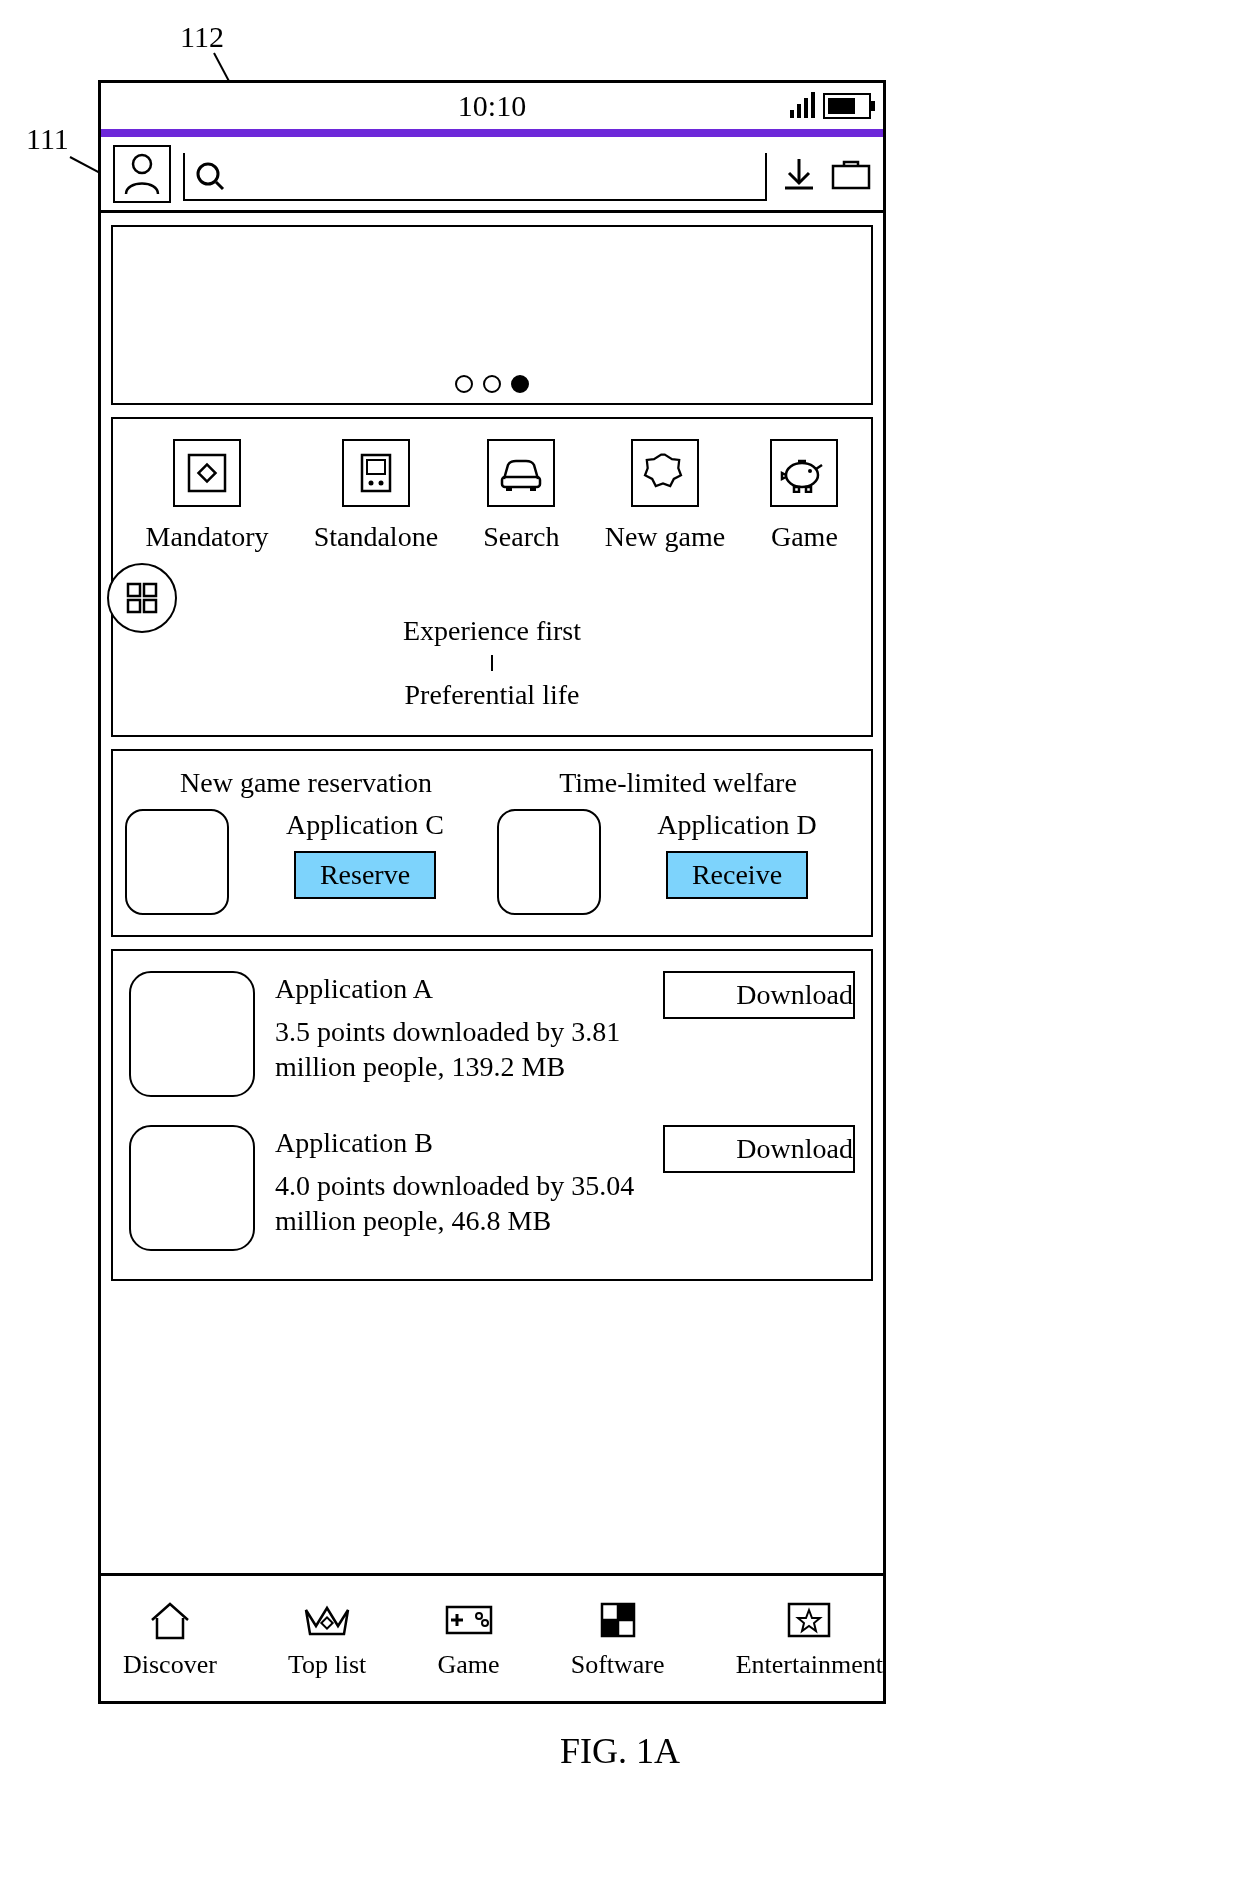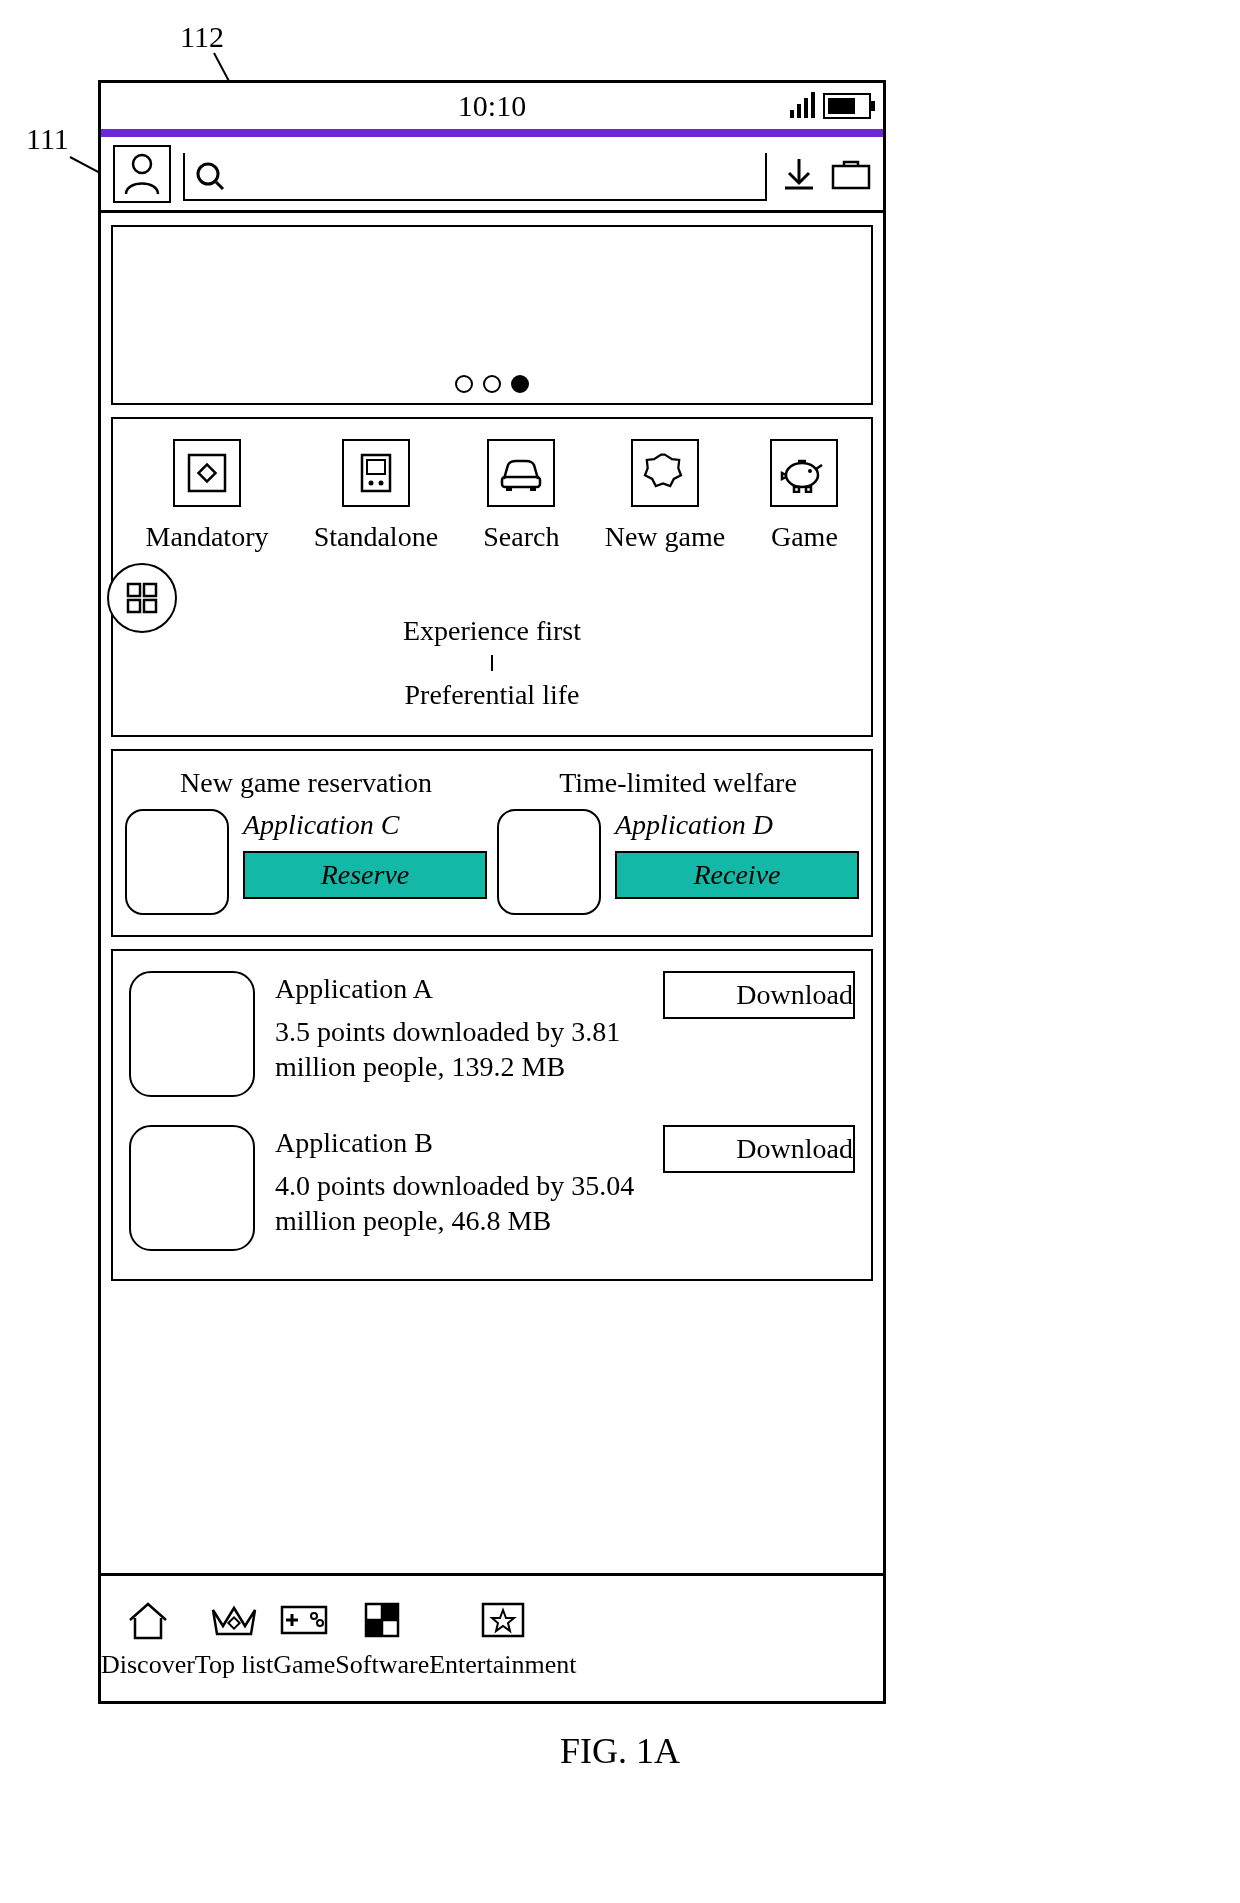--- a/index.html
+++ b/index.html
@@ -221,31 +221,31 @@
     height: 106px;
     border: 2.5px solid #000;
     border-radius: 18px;
     flex-shrink: 0;
   }
   .reserve-right {
     flex: 1;
     display: flex;
     flex-direction: column;
     gap: 10px;
-    font-style: italic;
+    align-items: center;
   }
   .app-name {
     font-size: 28px;
   }
   .btn {
     border: 2.5px solid #000;
     padding: 6px 24px;
     font-size: 28px;
     font-family: inherit;
-    background: #14b8a6;
+    background: #7dd3fc;
     text-align: center;
   }
   
   .app-list {
     padding: 20px 16px;
   }
   .app-item {
     display: flex;
     gap: 20px;
     margin-bottom: 28px;
@@ -275,22 +275,23 @@
   }
   
   .bottom-nav {
     position: absolute;
     bottom: 0;
     left: 0;
     right: 0;
     height: 128px;
     border-top: 3px solid #000;
     display: flex;
-    justify-content: flex-start;
-    align-items: center;
+    justify-content: space-between;
+    align-items: center;
+    padding-left: 22px;
   }
   .nav-item {
     display: flex;
     flex-direction: column;
     align-items: center;
     gap: 8px;
     font-size: 26px;
   }
   .nav-icon {
     height: 44px;

